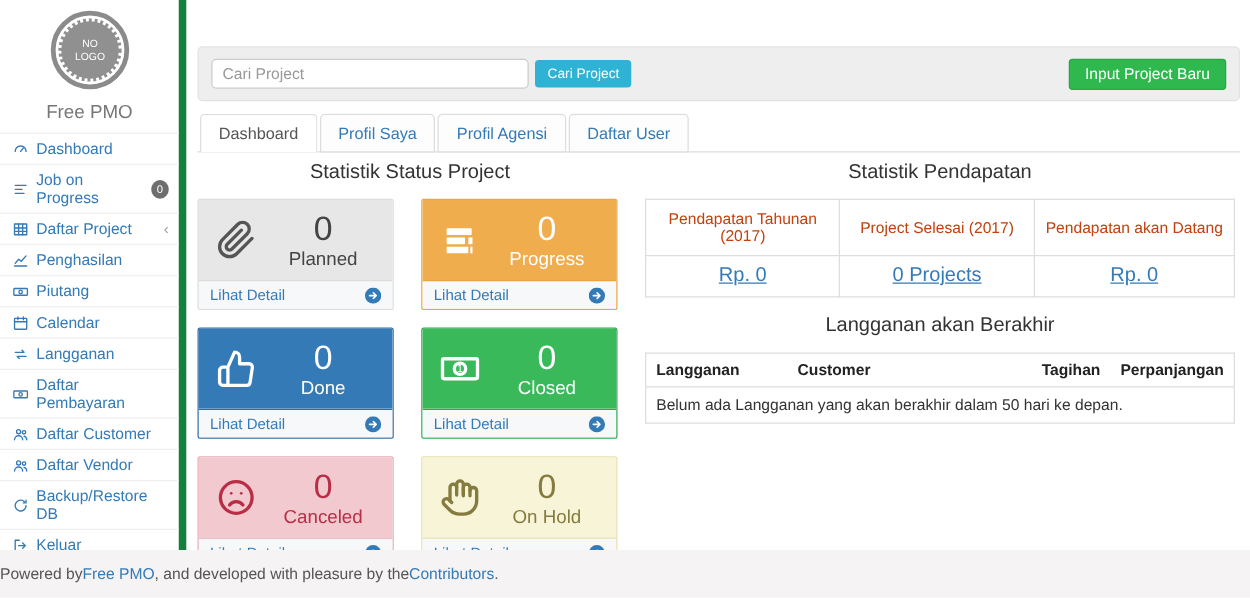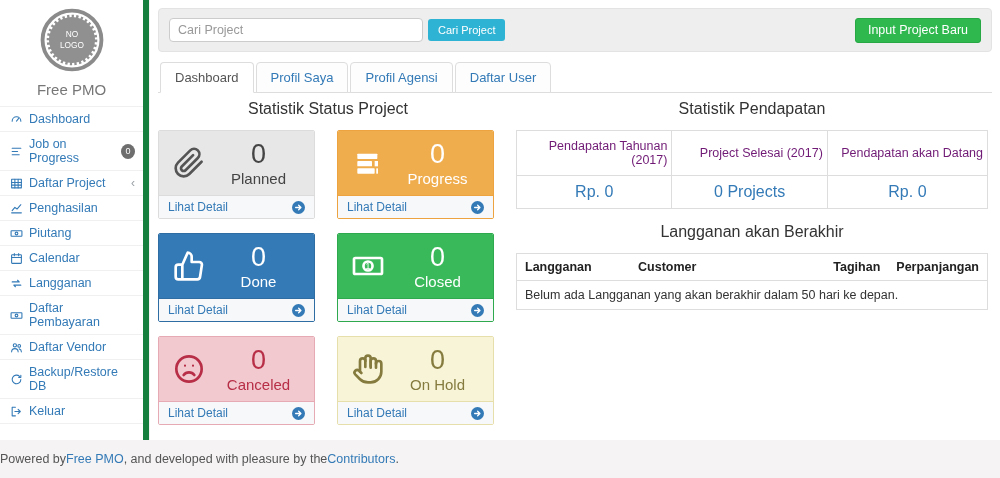--- a/index.html
+++ b/index.html
@@ -38,21 +38,21 @@
 
   
   .main {
     position:absolute; left:150px; top:0; width:850px; height:440px;
     background:#fff; padding:8px 8px 0 8px;
   }
 
   
   .well {
     background:#eeeeee; border:1px solid #e3e3e3; border-radius:4px;
-    padding:9px 10px; display:flex; align-items:center; height:44px;
+    padding:9px 10px; display:flex; align-items:center; height:44px;margin-top:29px;
   }
   .search-input {
     width:254px; height:24px; border:1px solid #ccc; border-radius:4px;
     padding:0 8px; font-size:12.5px; color:#555; background:#fff;
     font-family:"Liberation Sans", sans-serif;
   }
   .search-input::placeholder { color:#999; }
   .btn { border:none; border-radius:3px; color:#fff; cursor:pointer; font-family:"Liberation Sans", sans-serif; }
   .btn-search { background:#2fb3d4; font-size:11px; height:22px; padding:0 10px; margin-left:5px; }
   .btn-new { background:#2eb84e; font-size:12.5px; height:25px; padding:0 12px; margin-left:auto; border:1px solid #27a845; }
@@ -98,22 +98,22 @@
   .card-canceled { border-color:#e5aab3; } .card-canceled .card-body { background:#f1c9cf; color:#b72e46; }
   .card-canceled .card-footer { border-color:#e5aab3; }
   .card-onhold   { border-color:#e7dfab; } .card-onhold   .card-body { background:#f8f4d8; color:#857b3f; }
   .card-onhold   .card-footer { border-color:#e7dfab; }
 
   .cicon { fill:none; stroke:currentColor; stroke-width:2; stroke-linecap:round; stroke-linejoin:round; }
 
   
   .income-table { width:100%; border-collapse:collapse; background:#fff; margin-bottom:14px; }
   .income-table td { border:1px solid #ddd; text-align:center; }
-  .income-table .hd { font-size:12.5px; color:#701a75; padding:8px 4px;text-align:right; }
-  .income-table .val { font-size:16px; padding:7px 4px; color:#337ab7; cursor:pointer; }
+  .income-table .hd { font-size:12.5px; color:#c2410c; padding:8px 4px; }
+  .income-table .val { font-size:16px; padding:7px 4px; color:#337ab7; cursor:pointer;text-decoration:underline; }
 
   
   .sub-table { width:100%; border-collapse:collapse; background:#fff; margin-top:10px; }
   .sub-table th { border:1px solid #ddd; border-left:none; border-right:none; font-size:12.5px; text-align:left; padding:6px 8px; color:#222; }
   .sub-table th:first-child { border-left:1px solid #ddd; }
   .sub-table th:last-child { border-right:1px solid #ddd; }
   .sub-table th.num { text-align:right; }
   .sub-table td { border:1px solid #ddd; font-size:12.5px; padding:7px 8px; color:#333; }
 
   
@@ -189,20 +189,29 @@
             <path d="M20 15H7l3 3"></path>
           </svg>
         <span>Langganan</span>
       </li>
       <li>
         <svg class="sicon" viewBox="0 0 24 24">
             <rect x="2" y="7" width="20" height="10" rx="1"></rect>
             <circle cx="12" cy="12" r="2.5"></circle>
           </svg>
         <span>Daftar Pembayaran</span>
+      </li>
+      <li>
+        <svg class="sicon" viewBox="0 0 24 24">
+            <circle cx="9" cy="8" r="3"></circle>
+            <path d="M3 20c0-3.3 2.7-6 6-6s6 2.7 6 6"></path>
+            <circle cx="17" cy="9" r="2.5"></circle>
+            <path d="M17 14.5c2.4.6 4 2.8 4 5.5"></path>
+          </svg>
+        <span>Daftar Customer</span>
       </li>
       <li>
         <svg class="sicon" viewBox="0 0 24 24">
             <circle cx="9" cy="8" r="3"></circle>
             <path d="M3 20c0-3.3 2.7-6 6-6s6 2.7 6 6"></path>
             <circle cx="17" cy="9" r="2.5"></circle>
             <path d="M17 14.5c2.4.6 4 2.8 4 5.5"></path>
           </svg>
         <span>Daftar Vendor</span>
       </li>

